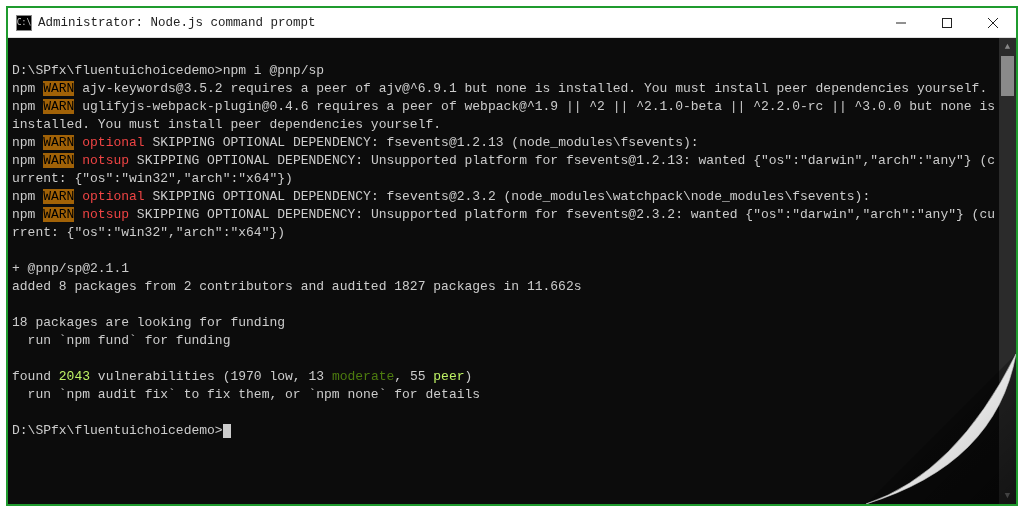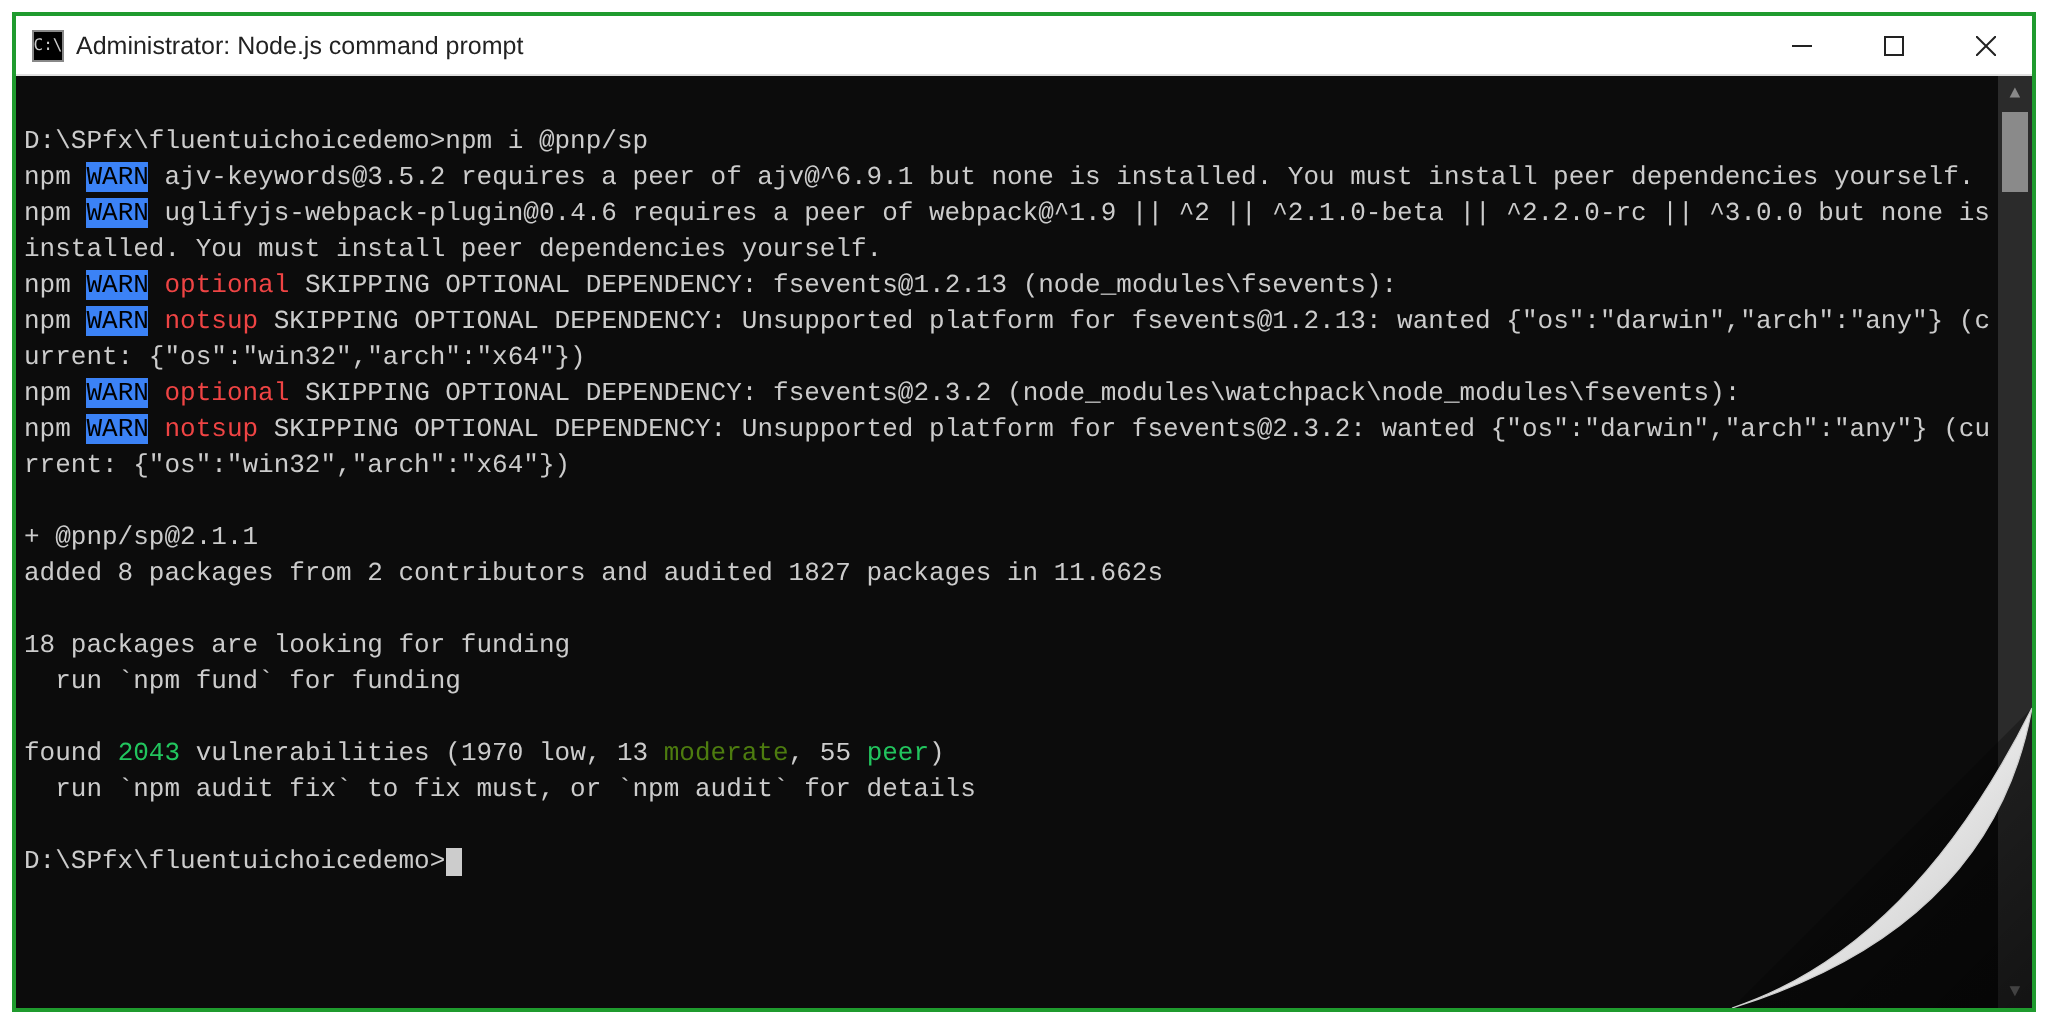--- a/index.html
+++ b/index.html
@@ -38,21 +38,21 @@
     margin: 0 6px 0 8px;
     background: #000;
     border: 1px solid #888;
     display: flex;
     align-items: center;
     justify-content: center;
     font-family: Consolas, monospace;
     font-size: 8px;
     color: #ccc;
   }
-  .titlebar .title { flex: 0 0 auto; }
+  .titlebar .title { flex: 0 0 auto; font-family: Liberation Mono, monospace; }
   .titlebar .spacer { flex: 1; }
   .win-btn {
     width: 46px;
     height: 30px;
     display: flex;
     align-items: center;
     justify-content: center;
     font-family: "Segoe UI Symbol", sans-serif;
     font-size: 11px;
     color: #222;
@@ -91,24 +91,24 @@
   }
   .scroll-arrow {
     position: absolute;
     left: 0; right: 0;
     height: 17px;
     display:flex; align-items:center; justify-content:center;
     color:#888; font-size:9px;
   }
   .scroll-arrow.up { top:0; }
   .scroll-arrow.down { bottom:0; }
-  .hl-warn { background: #3b82f6; color: #000; }
+  .hl-warn { background: #a16207; color: #000; }
   .c-yellow { color: #4d7c0f; }
   .c-magenta { color: #ef4444; }
-  .c-red { color: #22c55e; }
+  .c-red { color: #bef264; }
   .cursor {
     display:inline-block;
     width:8px; height:14px;
     background:#cccccc;
     vertical-align: text-bottom;
   }
   .page-curl {
     position: absolute;
     right: 0;
     bottom: 0;
@@ -154,21 +154,21 @@
 <span>npm</span> <span class="hl-warn">WARN</span> <span class="c-magenta">optional</span><span> SKIPPING OPTIONAL DEPENDENCY: fsevents@2.3.2 (node_modules\watchpack\node_modules\fsevents):</span>
 <span>npm</span> <span class="hl-warn">WARN</span> <span class="c-magenta">notsup</span><span> SKIPPING OPTIONAL DEPENDENCY: Unsupported platform for fsevents@2.3.2: wanted {"os":"darwin","arch":"any"} (current: {"os":"win32","arch":"x64"})</span>
 
 <span>+ @pnp/sp@2.1.1</span>
 <span>added 8 packages from 2 contributors and audited 1827 packages in 11.662s</span>
 
 <span>18 packages are looking for funding</span>
 <span>  run `npm fund` for funding</span>
 
 <span>found </span><span class="c-red">2043</span><span> vulnerabilities (1970 low, 13 </span><span class="c-yellow">moderate</span><span>, 55 </span><span class="c-red">peer</span><span>)</span>
-<span>  run `npm audit fix` to fix must, or `npm audit` for details</span>
+<span>  run `npm audit fix` to fix them, or `npm none` for details</span>
 
 <span>D:\SPfx\fluentuichoicedemo&gt;</span><span class="cursor"></span></div>
 
     <div class="scrollbar">
       <div class="scroll-arrow up">▲</div>
       <div class="scroll-thumb"></div>
       <div class="scroll-arrow down">▼</div>
     </div>
 
     <svg class="page-curl" viewBox="0 0 170 170">

